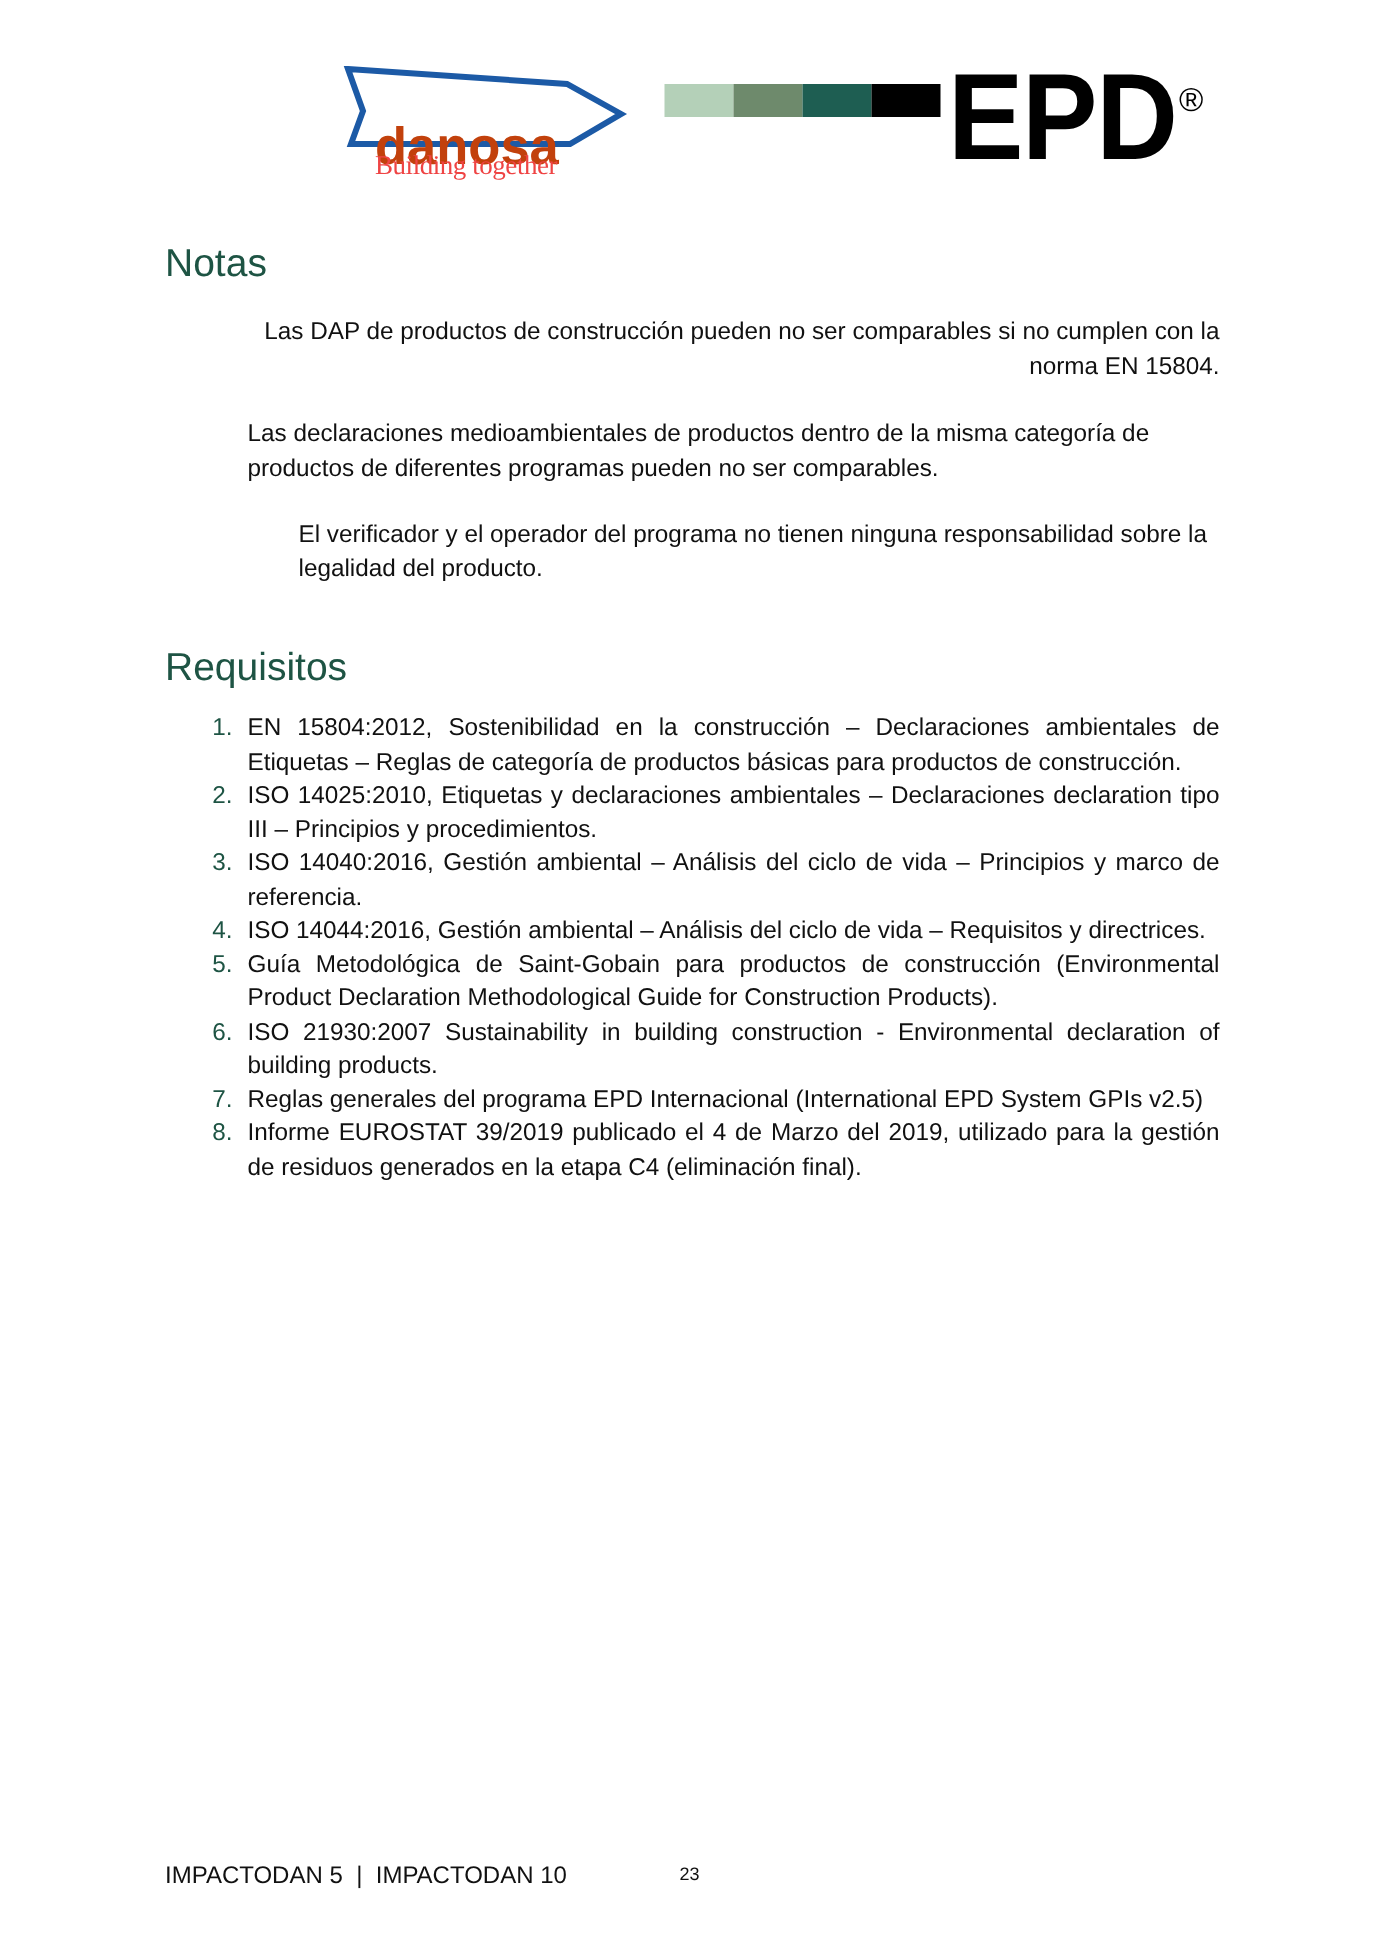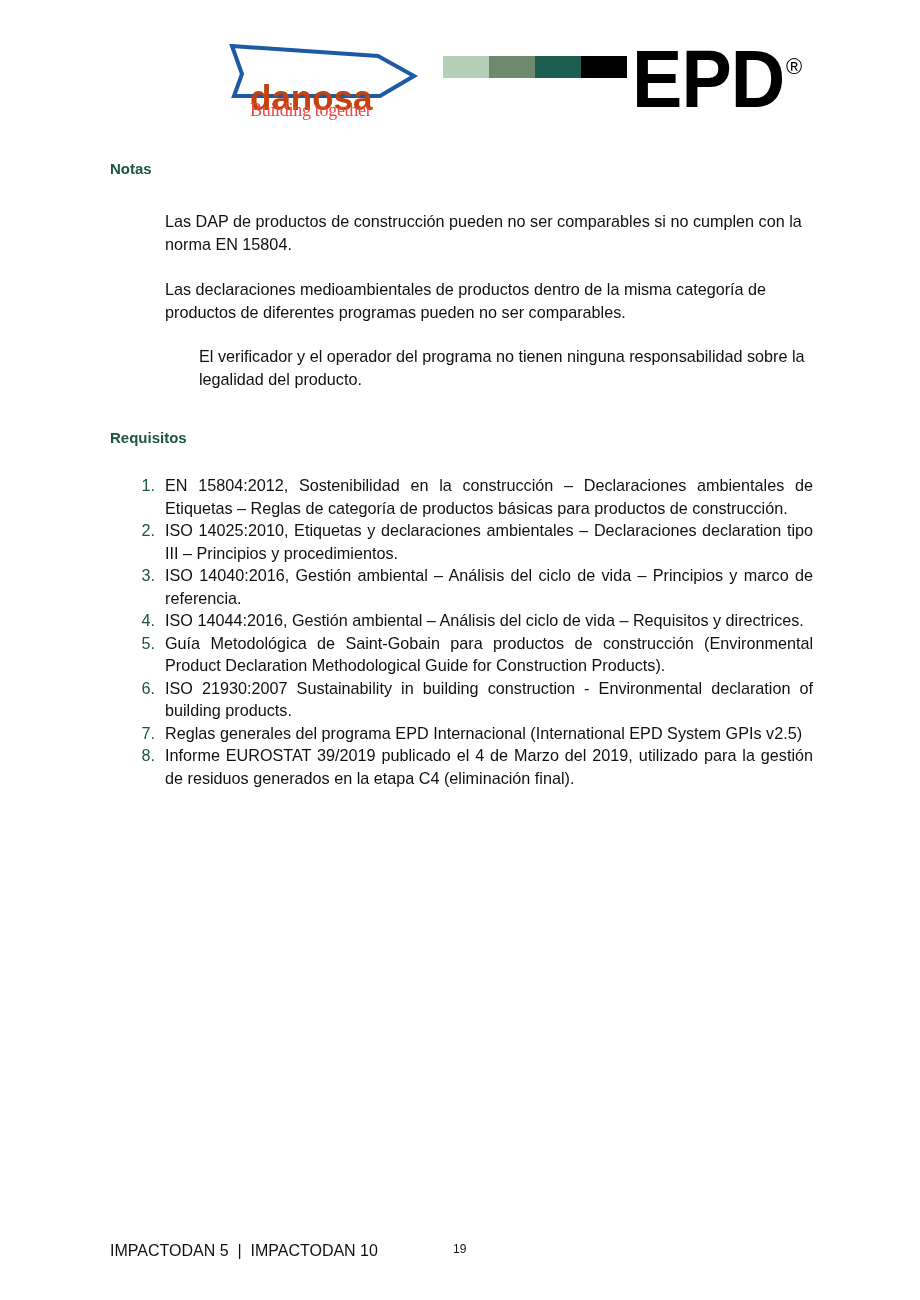--- a/index.html
+++ b/index.html
@@ -10,21 +10,21 @@
   .danosa-logo svg { position: absolute; left: 0; top: 0; }
   .danosa-word { position: absolute; left: 22px; top: 8px; font-size: 35px; font-weight: bold; 
                  color: #c2410c; letter-spacing: 0px; margin-top: 26px; }
   .danosa-tag { position: absolute; left: 22px; top: 56px; font-size: 18px; color: #ef4444; letter-spacing: -0.3px; font-family: Liberation Serif, serif; }
   .epd-bars { position: absolute; left: 443px; top: 56px; height: 22px; display: flex; }
   .epd-bars span { display: block; width: 46px; height: 22px; }
   .epd-text { position: absolute; left: 632px; top: 38px; font-size: 82px; font-weight: bold; color: #000;
               letter-spacing: -1px; line-height: 1; transform: scaleX(0.92); transform-origin: left; }
   .epd-reg { position: absolute; left: 786px; top: 54px; font-size: 22px; color: #000; }
 
-  h2 { position: absolute; margin: 0; left: 110px; font-size: 15px; font-weight: bold; color: #1e5444; }
+  h2 { position: absolute; margin: 0; left: 110px; font-size: 26px; font-weight: normal; color: #1e5444; }
   .note { position: absolute; left: 165px; width: 648px; font-size: 16.2px; line-height: 23px; margin: 0; }
   .refs { position: absolute; left: 110px; top: 474px; width: 703px; margin: 0; padding: 0; list-style: none; }
   .refs li { display: flex; font-size: 16.2px; line-height: 22.5px; }
   .refs .num { width: 55px; text-align: right; padding-right: 10px; box-sizing: border-box; color: #1e5444; flex: none; }
   .refs .txt { flex: 1; text-align: justify; }
   .footer-left { position: absolute; left: 110px; top: 1242px; font-size: 16px; }
   .footer-page { position: absolute; left: 453px; top: 1242px; font-size: 12px; }
 </style>
 </head>
 <body>
@@ -42,21 +42,21 @@
     <span style="background:#b4d0b8"></span>
     <span style="background:#6e8a6c"></span>
     <span style="background:#1e5e52"></span>
     <span style="background:#000000"></span>
   </div>
   <div class="epd-text">EPD</div>
   <div class="epd-reg">®</div>
 </div>
 
 <h2 style="top:160px;">Notas</h2>
-<p class="note" style="top:210px;">Las DAP de productos de construcción pueden no ser comparables si no cumplen con la norma EN 15804.</p>
+<p class="note" style="top:210px;text-align:right;">Las DAP de productos de construcción pueden no ser comparables si no cumplen con la norma EN 15804.</p>
 <p class="note" style="top:278px;">Las declaraciones medioambientales de productos dentro de la misma categoría de productos de diferentes programas pueden no ser comparables.</p>
 <p class="note" style="top:345px;margin-left:34px;">El verificador y el operador del programa no tienen ninguna responsabilidad sobre la legalidad del producto.</p>
 
 <h2 style="top:429px;">Requisitos</h2>
 <ol class="refs">
   <li>
       <span class="num">1.</span>
       <span class="txt">EN 15804:2012, Sostenibilidad en la construcción – Declaraciones ambientales de Etiquetas – Reglas de categoría de productos básicas para productos de construcción.</span>
     </li>
   <li>
@@ -83,13 +83,13 @@
       <span class="num">7.</span>
       <span class="txt">Reglas generales del programa EPD Internacional (International EPD System GPIs v2.5)</span>
     </li>
   <li>
       <span class="num">8.</span>
       <span class="txt">Informe EUROSTAT 39/2019 publicado el 4 de Marzo del 2019, utilizado para la gestión de residuos generados en la etapa C4 (eliminación final).</span>
     </li>
 </ol>
 
 <div class="footer-left" style="white-space:pre;">IMPACTODAN 5  |  IMPACTODAN 10</div>
-<div class="footer-page">19</div>
+<div class="footer-page">23</div>
 
 </body></html>

